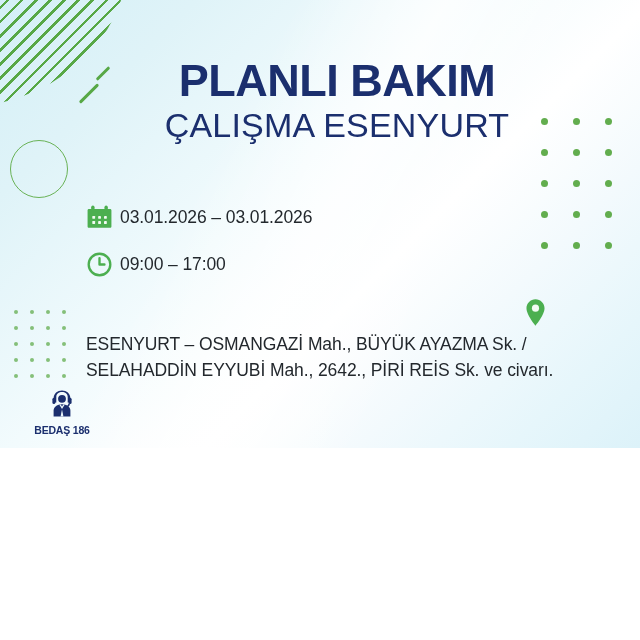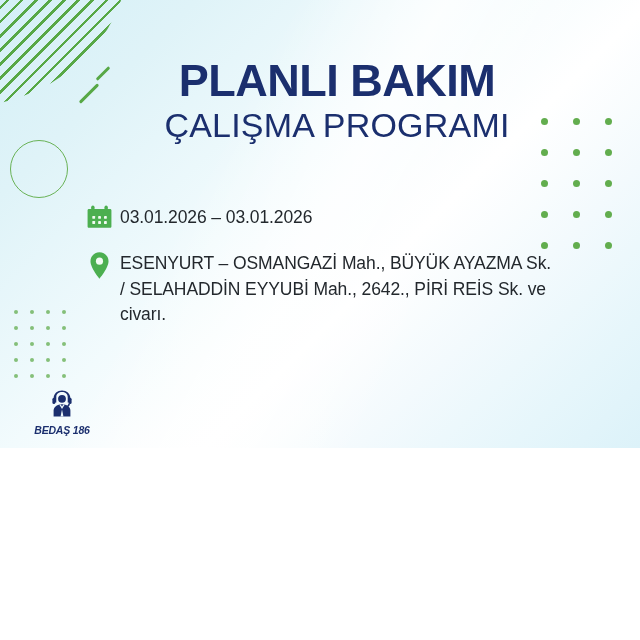--- a/index.html
+++ b/index.html
@@ -116,24 +116,24 @@
   }
 
   
   #info {
     position: absolute;
     left: 86px; top: 202px;
     width: 470px;
   }
   .info-row {
     display: flex;
-    align-items: flex-start;
+    align-items: flex-end;
     margin-bottom: 18px;
   }
-  .info-row:last-child { margin-bottom: 0; }
+  .info-row:last-child { margin-bottom: 0; flex-direction: column; }
   .info-icon {
     flex: 0 0 34px;
     width: 34px;
     display: flex;
     justify-content: flex-start;
     align-items: flex-start;
     padding-top: 2px;
   }
   .info-text {
     font-size: 17.5px;
@@ -149,21 +149,20 @@
     position: absolute;
     left: 0; right: 0; bottom: 0;
     height: 92px;
   }
   #contact-group {
     position: absolute;
     left: 26px; bottom: 12px;
     display: flex;
     align-items: flex-end;
     gap: 22px;
-    font-style: italic;
   }
   .contact-item {
     width: 72px;
     text-align: center;
     color: #1b2f6e;
   }
   .contact-glyph {
     height: 34px;
     display: flex;
     align-items: flex-end;
@@ -249,21 +248,21 @@
       <span></span>
       <span></span>
     <span></span>
       <span></span>
       <span></span>
       <span></span>
   </div>
 
   <div id="heading">
     <div id="title-main">PLANLI BAKIM</div>
-    <div id="title-sub">ÇALIŞMA PROGRAMI</div>
+    <div id="title-sub">ÇALIŞMA ESENYURT</div>
   </div>
 
   <div id="info">
 
     <div class="info-row" id="row-date">
       <div class="info-icon">
         <svg width="27" height="27" viewBox="0 0 24 24" aria-hidden="true">
           <rect x="4.6" y="1.4" width="3" height="4.2" rx="1.5" fill="#4caf50"></rect>
           <rect x="16.4" y="1.4" width="3" height="4.2" rx="1.5" fill="#4caf50"></rect>
           <path d="M2.6 4.4h18.8c.7 0 1.2.5 1.2 1.2V20c0 .7-.5 1.2-1.2 1.2H2.6c-.7 0-1.2-.5-1.2-1.2V5.6c0-.7.5-1.2 1.2-1.2z" fill="#4caf50"></path>
@@ -274,20 +273,29 @@
             <rect x="16.0" y="10.6" width="2.5" height="2.5" rx="0.4"></rect>
             <rect x="5.6" y="15.2" width="2.5" height="2.5" rx="0.4"></rect>
             <rect x="10.8" y="15.2" width="2.5" height="2.5" rx="0.4"></rect>
             <rect x="16.0" y="15.2" width="2.5" height="2.5" rx="0.4"></rect>
           </g>
         </svg>
       </div>
       <div class="info-text">03.01.2026 – 03.01.2026</div>
     </div>
 
+    <div class="info-row" id="row-time">
+      <div class="info-icon">
+        <svg width="27" height="27" viewBox="0 0 24 24" aria-hidden="true">
+          <circle cx="12" cy="12" r="9.6" fill="none" stroke="#4caf50" stroke-width="2.1"></circle>
+          <path d="M12 6.4V12h4.4" fill="none" stroke="#4caf50" stroke-width="2.1" stroke-linecap="round" stroke-linejoin="round"></path>
+        </svg>
+      </div>
+      <div class="info-text">09:00 – 17:00</div>
+    </div>
 
 
     <div class="info-row" id="row-address">
       <div class="info-icon">
         <svg width="27" height="29" viewBox="0 0 24 26" aria-hidden="true">
           <path d="M12 1.1c-4.5 0-8.1 3.6-8.1 8.1 0 5.9 8.1 15.6 8.1 15.6s8.1-9.7 8.1-15.6c0-4.5-3.6-8.1-8.1-8.1z" fill="#4caf50"></path>
           <circle cx="12" cy="9.1" r="3.2" fill="#f2fbf3"></circle>
         </svg>
       </div>
       <div class="info-text">ESENYURT – OSMANGAZİ Mah., BÜYÜK AYAZMA Sk. / SELAHADDİN EYYUBİ Mah., 2642., PİRİ REİS Sk. ve civarı.</div>

